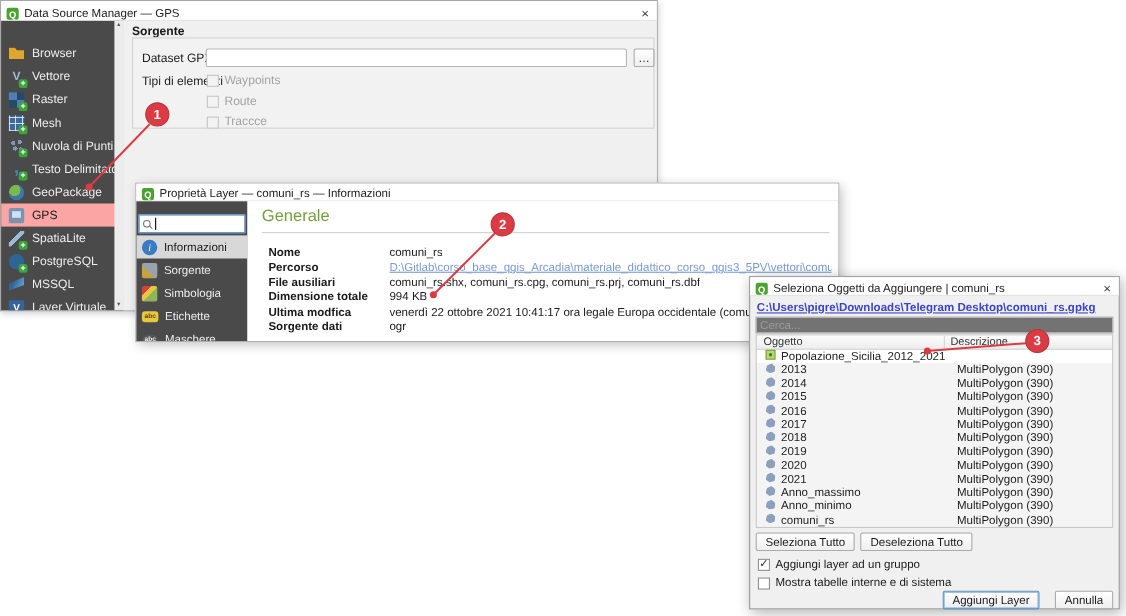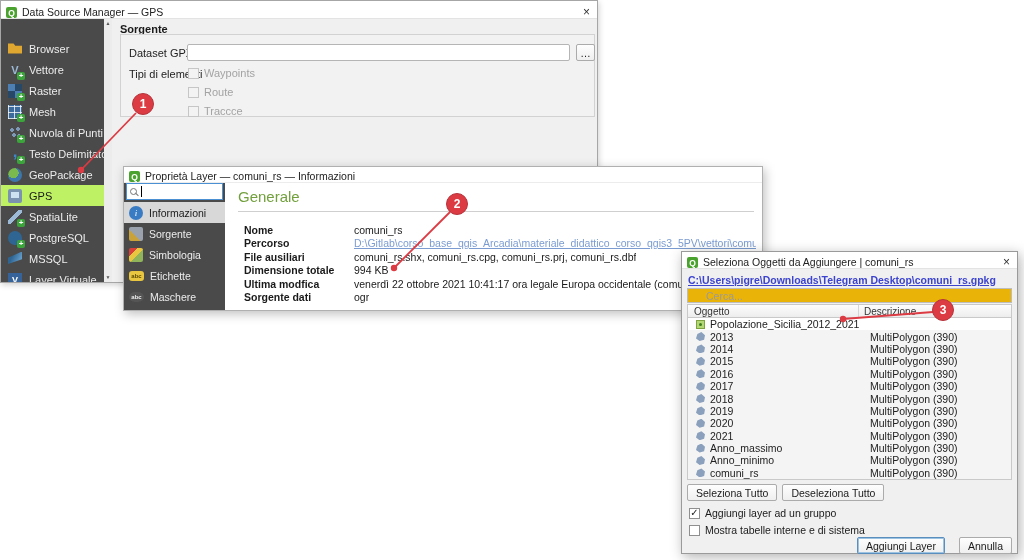--- a/index.html
+++ b/index.html
@@ -53,21 +53,21 @@
   .labels-icon::before{content:"abc";color:#5a4a00;font-size:6px;font-weight:bold}
   .masks-icon{background:#555;border-radius:6px/5px;width:15px;height:10px}
   .masks-icon::before{content:"abc";color:#eee;font-size:6px;font-weight:bold}
 
   
   #dsm{left:0;top:0;width:598px;height:283px;box-shadow:1px 2px 6px rgba(0,0,0,.18)}
   #dsm .titlebar{height:18px}
   .dsm-body{position:absolute;top:18px;left:0;right:0;bottom:0;display:flex}
   .dsm-side{width:111px;background:var(--sidebar);position:relative;padding-top:19px;overflow:hidden}
   .side-item{height:21px;display:flex;align-items:center;gap:7px;padding-left:7px;color:#ececec;font-size:11px;white-space:nowrap}
-  .side-item.selected{background:#bef264;color:#1a1a1a}
+  .side-item.selected{background:#fca5a5;color:#1a1a1a}
   .side-scroll{position:absolute;right:0;top:0;bottom:0;width:8px;background:#ececec;
     display:flex;flex-direction:column;justify-content:space-between;align-items:center;
     font-size:5px;color:#555;padding:2px 0;line-height:1}
   .dsm-main{flex:1;position:relative;background:var(--winbg)}
   .group-title{position:absolute;left:8px;top:4px;font-weight:bold}
   .groupbox{position:absolute;left:8px;top:15px;right:2px;height:83px;border:1px solid #d2d2d2;background:#f2f2f2}
   .gb-label{position:absolute;font-size:11px;color:#222}
   .gpx-input{position:absolute;left:66px;top:9px;width:383px;height:17px;border:1px solid #b5b5b5;
     border-radius:2px;background:#fff;font:inherit;padding:0 3px}
   .btn{background:linear-gradient(#fefefe,#efefef);border:1px solid #ababab;border-radius:2px;
@@ -78,21 +78,21 @@
   .cb{width:11px;height:11px;background:#fff;border:1px solid #8f8f8f;flex:none;
     display:inline-flex;align-items:center;justify-content:center;font-size:10px;color:#222;line-height:1}
   .cb.disabled{background:#f3f3f3;border-color:#c6c6c6}
   .cb.checked::before{content:"✓";margin-top:-1px}
 
   
   #props{left:123px;top:166px;width:640px;height:145px;background:#fff;border-color:#b0b0b0;
     box-shadow:2px 3px 10px rgba(0,0,0,.25)}
   #props .titlebar{height:16px;border-bottom:1px solid #ececec}
   .props-body{position:absolute;top:16px;left:0;right:0;bottom:0;display:flex}
-  .props-side{width:101px;background:var(--sidebar);padding:0 0 0 0;overflow:hidden}
+  .props-side{width:101px;background:var(--sidebar);padding:12px 0 0 0;overflow:hidden}
   .search-box{height:17px;background:#fff;border:1px solid #4a90d2;margin:0 2px 2px 2px;
     display:flex;align-items:center;gap:4px;padding:0 3px}
   .mag{width:7px;height:7px;border:1px solid #777;border-radius:50%;position:relative;flex:none}
   .mag::after{content:"";position:absolute;width:4px;height:1px;background:#777;transform:rotate(45deg);right:-3px;bottom:-1px}
   .caret{width:1px;height:11px;background:#000}
   .props-side .side-item{padding-left:5px;gap:6px;font-size:10.5px}
   .props-side .side-item.selected{background:#d8d8d8;color:#1a1a1a}
   .props-main{flex:1;background:#fff;position:relative;overflow:hidden}
   .generale{position:absolute;left:13px;top:5px;font-size:15px;font-weight:normal;color:var(--green)}
   .rule{position:absolute;left:13px;right:8px;top:28px;border-top:1px solid #cfcfcf}
@@ -100,28 +100,28 @@
   .prow{display:flex;font-size:10.5px;line-height:13.4px;white-space:nowrap}
   .plabel{width:110px;font-weight:bold;flex:none}
   .pval{overflow:hidden}
   .pval.as-link{color:var(--linklite);text-decoration:underline}
 
   
   #sel{left:681px;top:251px;width:337px;height:303px;border-color:#9a9a9a;box-shadow:2px 3px 12px rgba(0,0,0,.3)}
   .sel-link{position:absolute;left:6px;top:22px;font-size:10.5px;font-weight:bold;
     color:var(--linkstrong);text-decoration:underline;white-space:nowrap}
   .sel-search{position:absolute;left:5px;right:5px;top:36px;height:15px;border:1px solid #bdbdbd;
-    background:#eab308;font:inherit;font-size:10.5px;padding:0 18px;color:#222}
+    background:#737373;font:inherit;font-size:10.5px;padding:0 3px;color:#222}
   .sel-search::placeholder{color:#9a9a9a}
   .sel-table{position:absolute;left:5px;right:5px;top:52px;height:176px;background:#f4f4f4;border:1px solid #c9c9c9;overflow:hidden}
   .thead{height:13px;display:flex;align-items:center;background:linear-gradient(#fdfdfd,#ededed);
     border-bottom:1px solid #c9c9c9;font-size:10px;color:#333}
   .th1{width:171px;padding-left:6px;border-right:1px solid #d5d5d5;height:13px;display:flex;align-items:center}
   .th2{flex:1;padding-left:5px}
-  .orow{height:12.4px;display:flex;align-items:center;font-size:10.5px;color:#222}
+  .orow{height:12.4px;display:flex;font-size:10.5px;color:#222}
   .orow.selected{background:#fff}
   .oic{margin-left:8px;width:9px;height:9px;flex:none;position:relative}
   .table-icon{background:#b5d877;border:1px solid #7fa33f}
   .table-icon::after{content:"";position:absolute;left:2px;top:2px;width:3px;height:3px;background:#3f7d1e;border-radius:50%}
   .polygon-icon{background:#8aa0bd;clip-path:polygon(15% 20%,60% 0,100% 35%,90% 85%,40% 100%,0 70%)}
   .oname{margin-left:5px;width:155px;flex:none;white-space:nowrap}
   .odesc{flex:1;padding-left:5px;white-space:nowrap}
   .sel-btns{position:absolute;left:5px;top:232px;display:flex;gap:5px}
   .sel-cb1{position:absolute;left:7px;top:255px;display:flex;gap:5px;align-items:center;font-size:10.5px}
   .sel-cb2{position:absolute;left:7px;top:272px;display:flex;gap:5px;align-items:center;font-size:10.5px}

